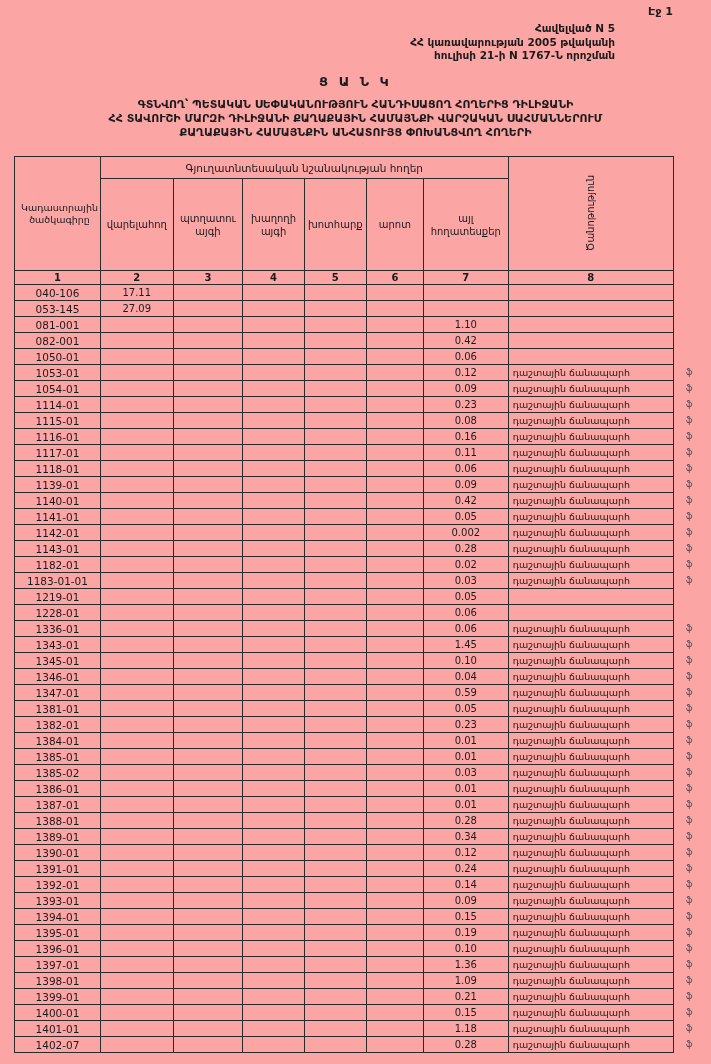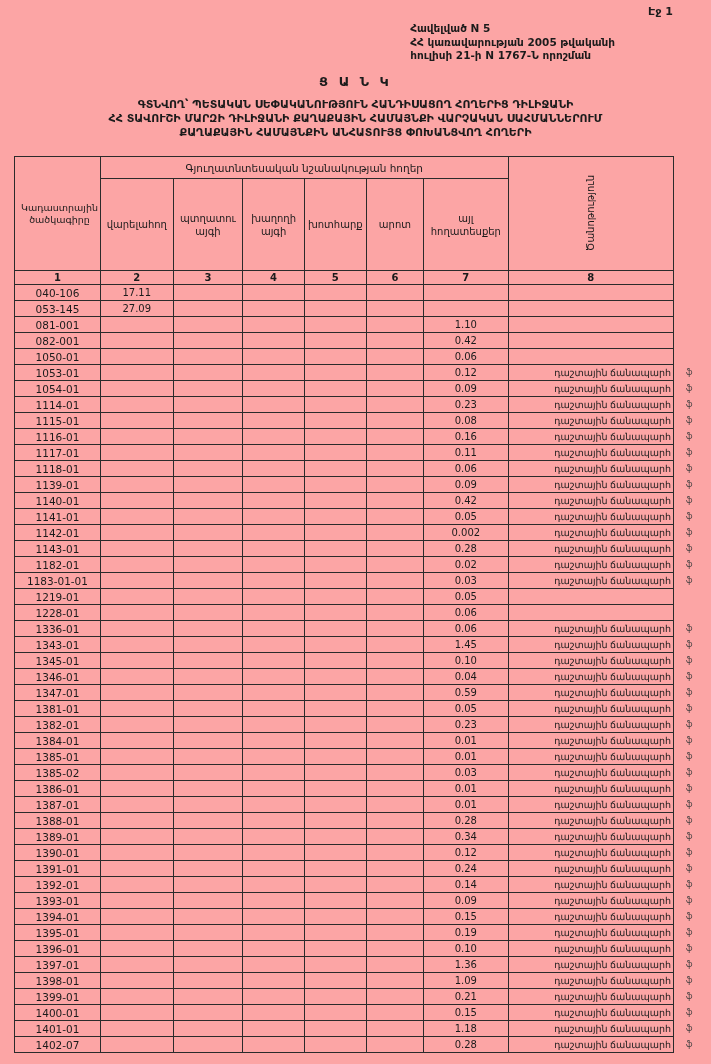--- a/index.html
+++ b/index.html
@@ -11,21 +11,21 @@
     font-family:"DejaVu Sans", sans-serif;
     color:#1b1b1b;
     overflow:hidden;
   }
   .page-number {
     position:absolute; top:5px; right:38px;
     font-size:11px; font-weight:bold;
   }
   .appendix {
     position:absolute; top:22px; right:96px;
-    text-align:left; font-size:10.5px; font-weight:bold; line-height:1.3;
+    text-align:right; font-size:10.5px; font-weight:bold; line-height:1.3;
   }
   .doc-title {
     padding-top:74px; text-align:center;
     font-size:13px; font-weight:bold; letter-spacing:3px;
   }
   .doc-subtitle {
     margin-top:9px; text-align:center;
     font-size:11px; font-weight:bold; line-height:1.28;
   }
   .tbl-wrap { margin:16px 0 0 14px; }
@@ -42,21 +42,21 @@
   td.h-group { font-size:10.5px; height:22px; }
   td.h-col { font-size:10px; white-space:normal; height:92px; line-height:1.3; }
   td.h-note { white-space:normal; }
   .vert {
     display:inline-block;
     writing-mode:vertical-rl; transform:rotate(180deg);
     font-size:10px; line-height:1;
   }
   td.h-num { font-weight:bold; height:14px; }
   td.code-cell { font-size:10.5px; }
-  td.note-cell { text-align:right; font-size:9.5px; padding-left:4px;font-family:Liberation Serif, serif; }
+  td.note-cell { text-align:left; font-size:9.5px; padding-left:4px; }
   td.edge-cell {
     border:none; background:transparent;
     font-size:8px; color:#3d3d3d; text-align:left; padding-left:12px;
   }
 </style>
 </head>
 <body>
 
 <div class="page">
 

